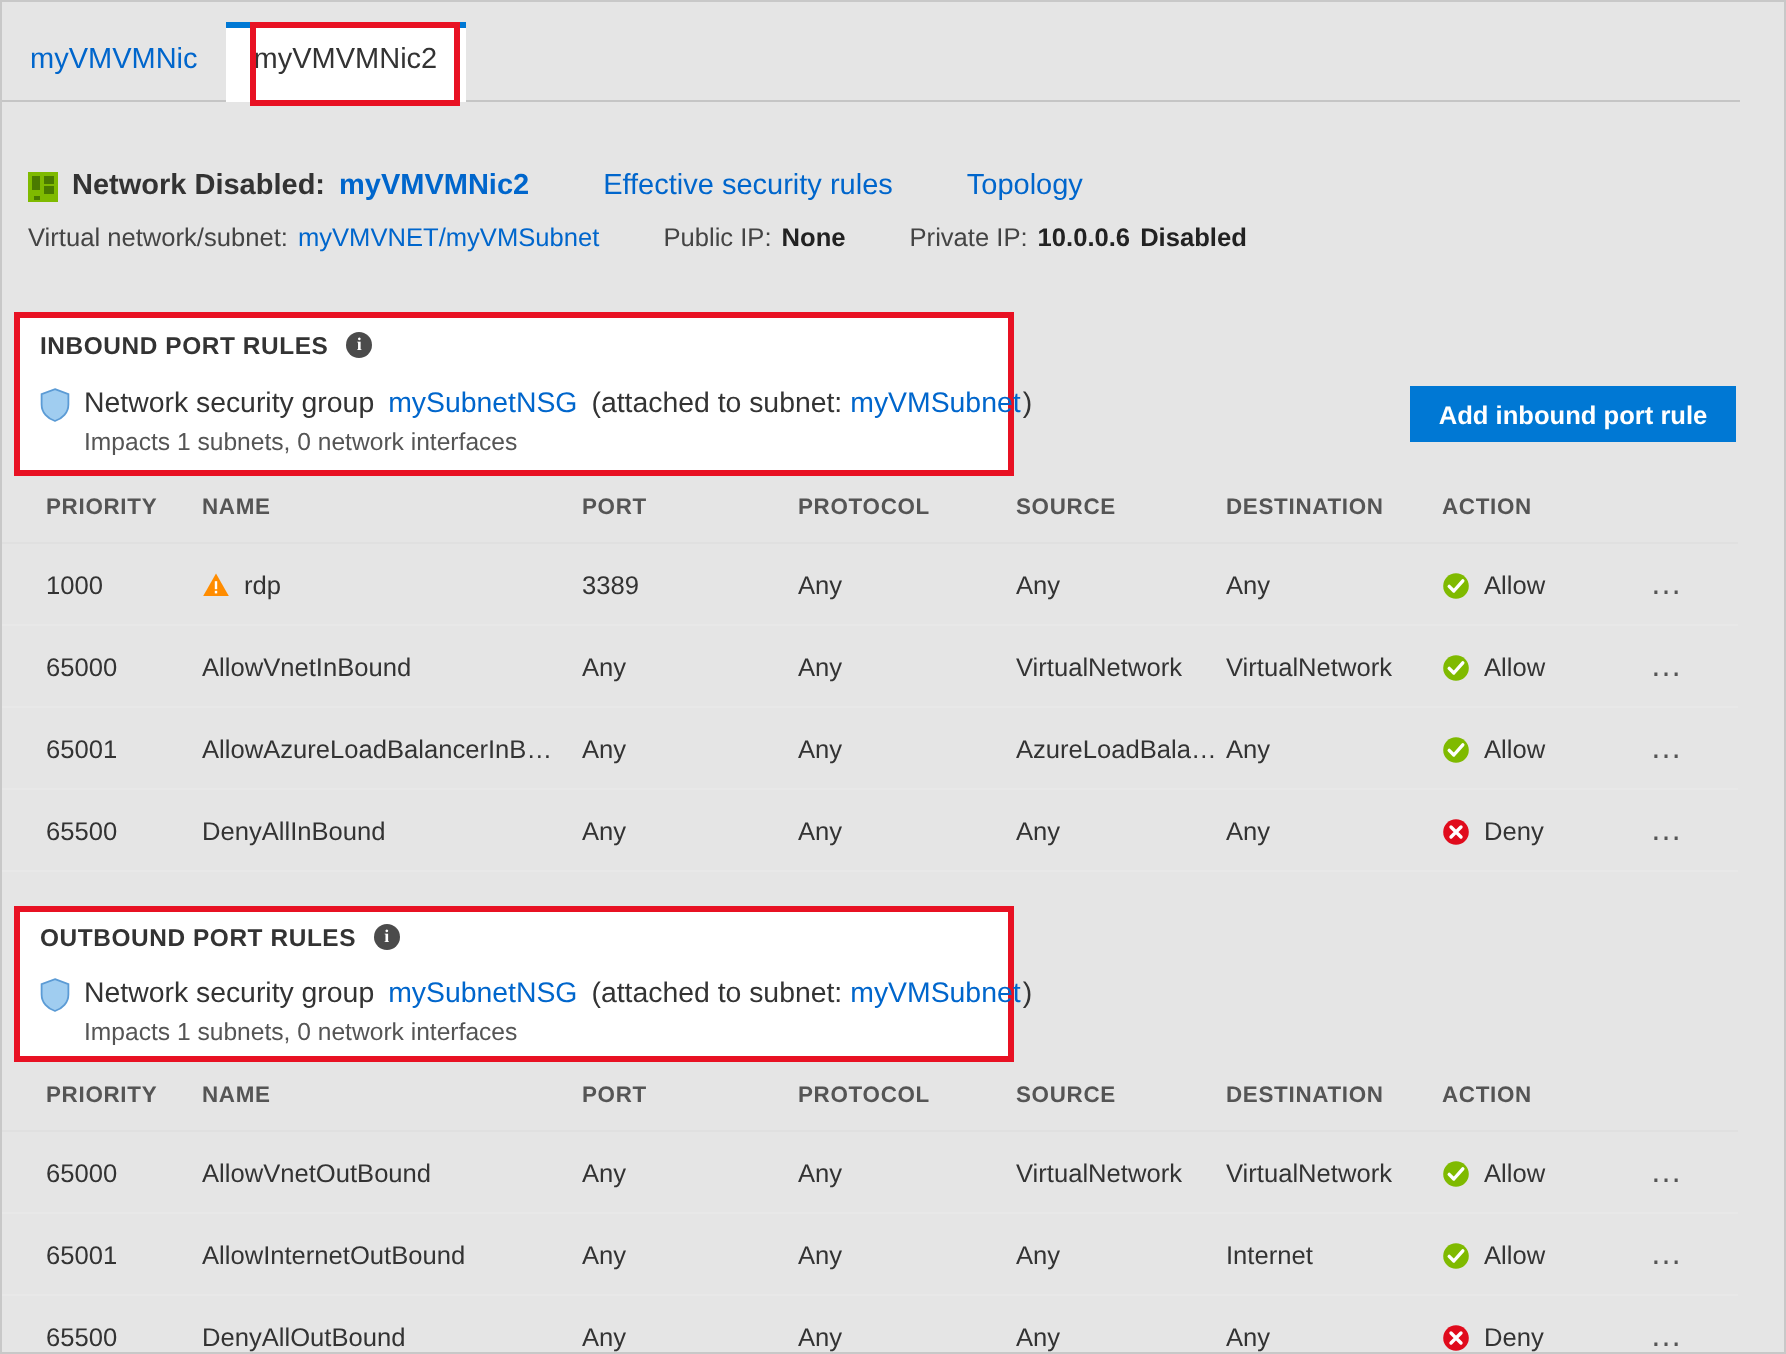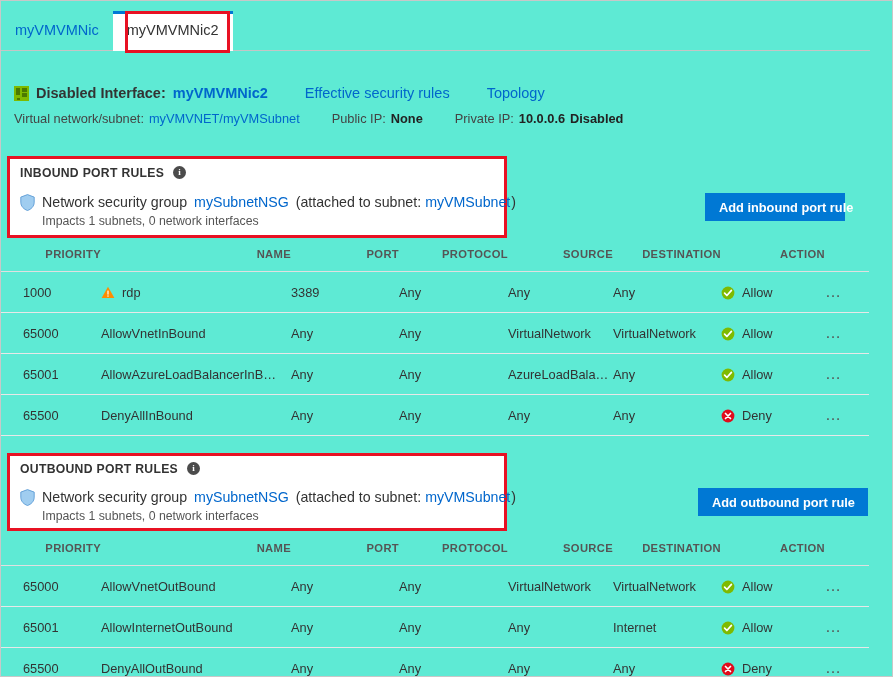--- a/index.html
+++ b/index.html
@@ -8,21 +8,21 @@
     background: #ffffff;
   }
   body {
     width: 893px; height: 677px;
     font-family: "Liberation Sans", sans-serif;
     color: #333333;
     overflow: hidden;
     position: relative;
     border: 1px solid #c8c8c8;
   }
-  .page { position: relative; width: 891px; height: 675px; background: #5eead4; }
+  .page { position: relative; width: 891px; height: 675px; background: #e5e5e5; }
 
   
   .tabstrip {
     position: absolute; left: 0; top: 12px;
     width: 869px; height: 38px;
     border-bottom: 1px solid #c5c5c5;
     display: flex; align-items: flex-end;
   }
   .tab {
     font-size: 14.5px;
@@ -143,21 +143,21 @@
   }
 
   
   .rules-table {
     position: absolute;
     width: 868px;
     border-collapse: collapse;
     font-size: 12.8px;
   }
   .rules-table th {
-    text-align: right;
+    text-align: left;
     font-size: 11.2px;
     font-weight: bold;
     letter-spacing: .35px;
     color: #555;
     padding: 0 0 11px 0;
     border-bottom: 1px solid #e0e0e0;
     vertical-align: bottom;
     margin-top: 16px;
   }
   .rules-table td {
@@ -199,21 +199,21 @@
 
   <div class="tabstrip">
     <div class="tab">myVMVMNic</div>
     <div class="tab active">myVMVMNic2</div>
   </div>
   <div class="tab-highlight"></div>
 
   <div class="header">
     <div class="header-line1">
       <span class="nic-icon"></span>
-      <span class="hdr-label">Disabled Interface:</span>
+      <span class="hdr-label">Network Disabled:</span>
       <span class="hdr-value">myVMVMNic2</span>
       <span class="hdr-link ml34">Effective security rules</span>
       <span class="hdr-link ml34">Topology</span>
     </div>
     <div class="header-line2">
       <span class="hl2-seg">Virtual network/subnet:</span>
       <span class="hl2-seg hl2-link" style="margin-left:5px">myVMVNET/myVMSubnet</span>
       <span class="hl2-seg" style="margin-left:32px">Public IP:</span>
       <span class="hl2-seg hl2-strong" style="margin-left:5px">None</span>
       <span class="hl2-seg" style="margin-left:32px">Private IP:</span>
@@ -235,21 +235,21 @@
     </svg>
     <span>Network security group</span>
     <span class="nsg-link">mySubnetNSG</span>
     <span>(attached to subnet:</span>
     <span class="nsg-link" style="margin-left:-3px">myVMSubnet</span>
     <span style="margin-left:-6px">)</span>
   </div>
 
   <div class="nsg-sub" style="left:41px; top:213px;">Impacts 1 subnets, 0 network interfaces</div>
 
-  <button class="btn-primary" style="left:704px; top:192px; width:140px;text-align:center;">Add inbound port rule</button>
+  <button class="btn-primary" style="left:704px; top:192px; width:163px;text-align:center;">Add inbound port rule</button>
 
   <table class="rules-table" style="left:0px; top:247px;">
     <thead>
       <tr>
         <th class="c-priority">PRIORITY</th>
         <th class="c-name">NAME</th>
         <th class="c-port">PORT</th>
         <th class="c-protocol">PROTOCOL</th>
         <th class="c-source">SOURCE</th>
         <th class="c-dest">DESTINATION</th>
@@ -368,21 +368,20 @@
     </svg>
     <span>Network security group</span>
     <span class="nsg-link">mySubnetNSG</span>
     <span>(attached to subnet:</span>
     <span class="nsg-link" style="margin-left:-3px">myVMSubnet</span>
     <span style="margin-left:-6px">)</span>
   </div>
 
   <div class="nsg-sub" style="left:41px; top:508px;">Impacts 1 subnets, 0 network interfaces</div>
 
-  <button class="btn-primary" style="left:697px; top:487px; width:170px;">Add outbound port rule</button>
 
   <table class="rules-table" style="left:0px; top:541px;">
     <thead>
       <tr>
         <th class="c-priority">PRIORITY</th>
         <th class="c-name">NAME</th>
         <th class="c-port">PORT</th>
         <th class="c-protocol">PROTOCOL</th>
         <th class="c-source">SOURCE</th>
         <th class="c-dest">DESTINATION</th>

